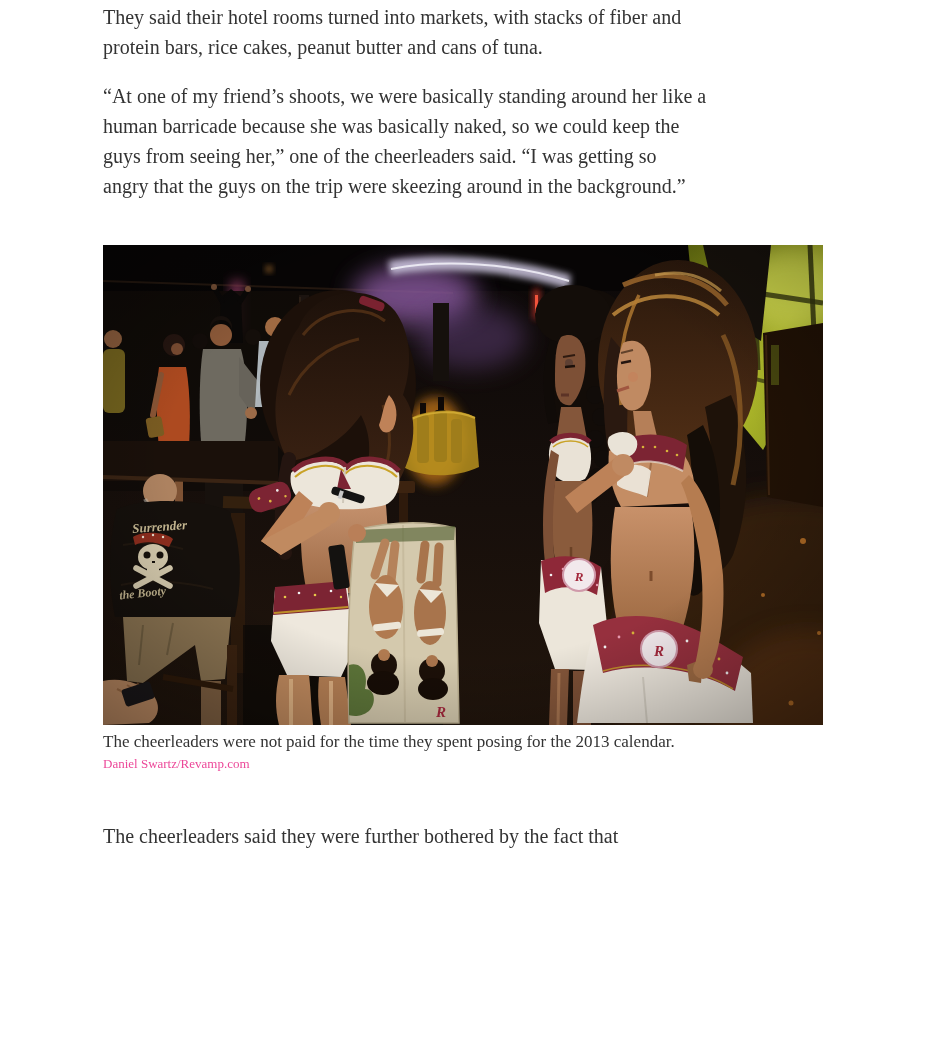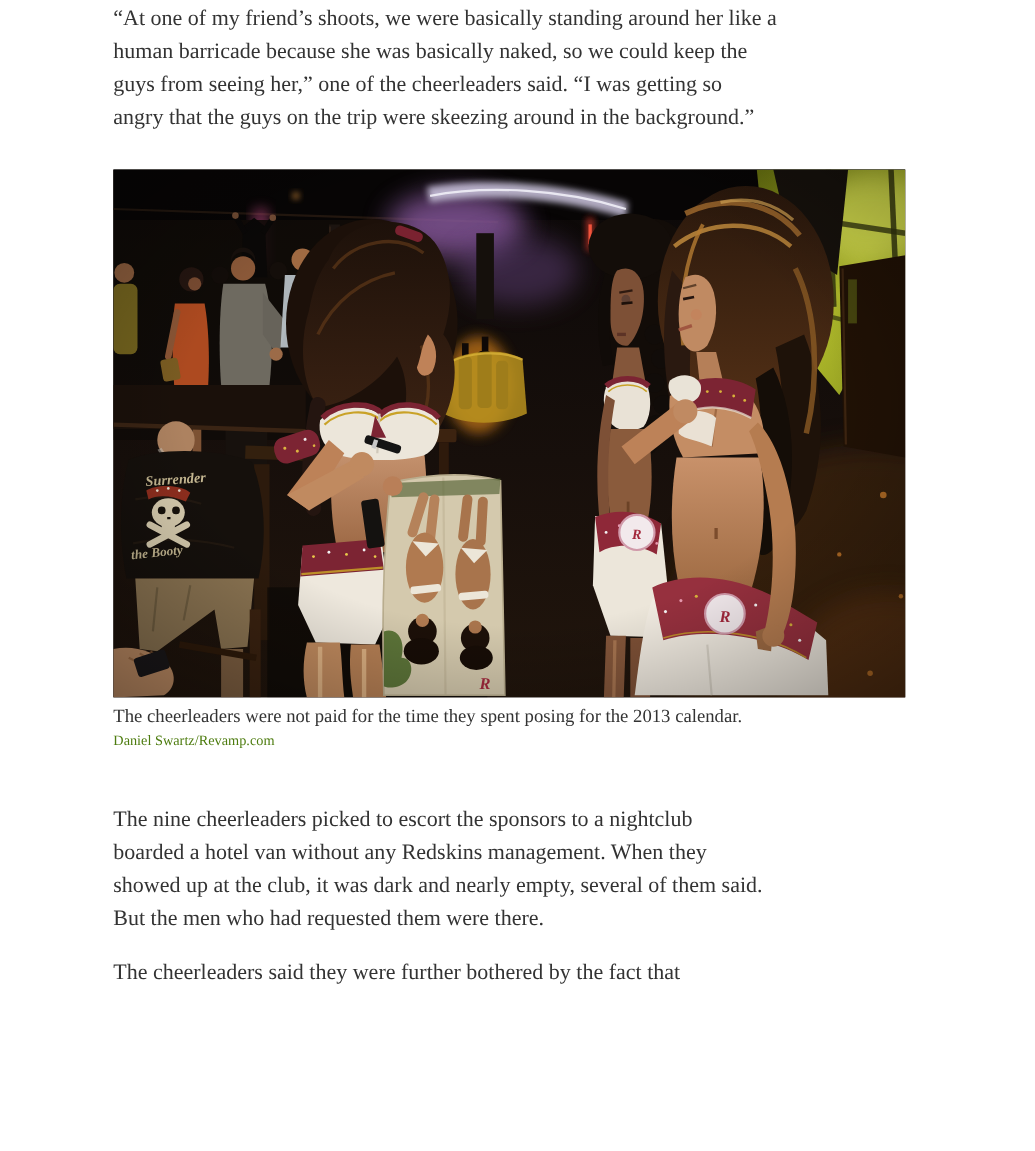--- a/index.html
+++ b/index.html
@@ -7,31 +7,33 @@
     width: 941px; height: 1046px; overflow: hidden;
     background: #ffffff;
     font-family: "Liberation Serif", "DejaVu Serif", serif;
   }
   .article-col { width: 720px; padding: 2px 0 0 103px; }
   p.graf {
     margin: 0 0 19px 0;
     font-size: 20px; line-height: 30px; color: #333333;
     white-space: pre-line; max-width: 720px;
   }
-  figure.article-figure { margin: 32px 0 49px 0; width: 720px; }
+  figure.article-figure { margin: 44px 0 49px 0; width: 720px; }
   .photo-frame { width: 720px; height: 480px; overflow: hidden; background: #120c09; line-height: 0; }
   figcaption { margin-top: 6px; }
   .cap   { display: block; font-size: 17px; line-height: 22px; color: #333333; }
-  .credit{ display: block; margin-top: 2px; font-size: 13px; line-height: 17px; color: #4d7c0f; }
+  .credit{ display: block; margin-top: 2px; font-size: 13px; line-height: 17px; color: #ec4899; }
 </style>
 </head>
 <body>
 
 <div class="article-col">
 
+  <p class="graf">They said their hotel rooms turned into markets, with stacks of fiber and
+protein bars, rice cakes, peanut butter and cans of tuna.</p>
   <p class="graf">“At one of my friend’s shoots, we were basically standing around her like a
 human barricade because she was basically naked, so we could keep the
 guys from seeing her,” one of the cheerleaders said. “I was getting so
 angry that the guys on the trip were skeezing around in the background.”</p>
 
   <figure class="article-figure">
     <div class="photo-frame">
       <svg width="720" height="480" viewBox="0 0 720 480" role="img" aria-label="Three cheerleaders in white-and-burgundy uniforms stand in a dim nightclub; one signs a 2013 swimsuit calendar while guests mingle in the background.">
         <defs>
           <linearGradient id="bgGrad" x1="0" y1="0" x2="0" y2="1">
@@ -387,19 +389,15 @@
 
         <rect x="0" y="0" width="720" height="480" fill="url(#vign)"></rect>
       </svg>
     </div>
     <figcaption>
       <span class="cap">The cheerleaders were not paid for the time they spent posing for the 2013 calendar.</span>
       <span class="credit">Daniel Swartz/Revamp.com</span>
     </figcaption>
   </figure>
 
-  <p class="graf">The nine cheerleaders picked to escort the sponsors to a nightclub
-boarded a hotel van without any Redskins management. When they
-showed up at the club, it was dark and nearly empty, several of them said.
-But the men who had requested them were there.</p>
   <p class="graf">The cheerleaders said they were further bothered by the fact that</p>
 
 </div>
 
 </body></html>

